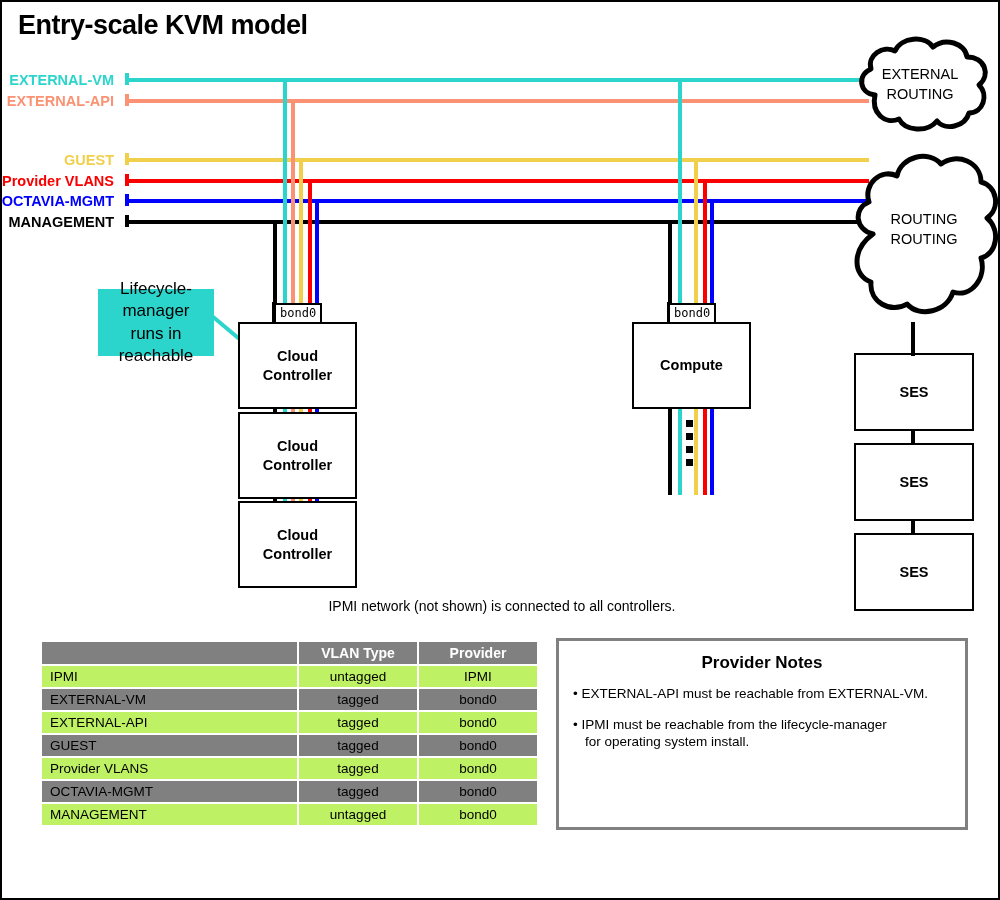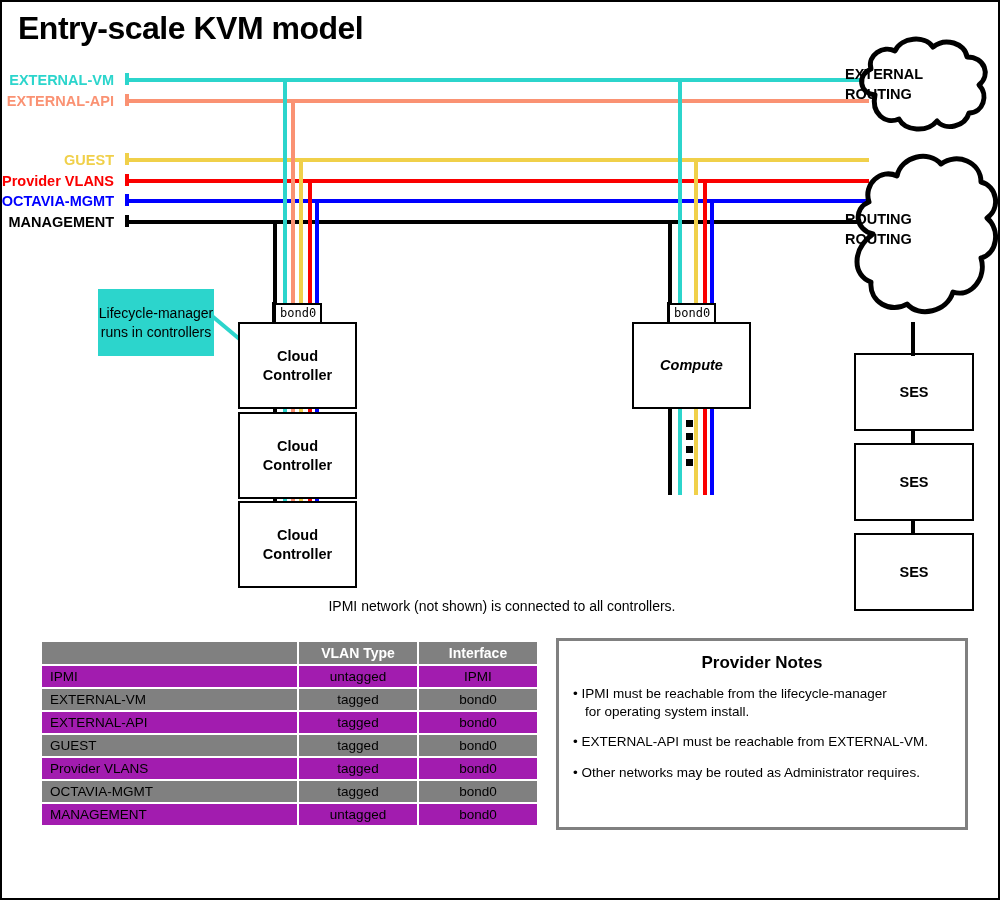--- a/index.html
+++ b/index.html
@@ -14,21 +14,21 @@
     height: 900px;
     background: #ffffff;
     border: 2px solid #000000;
     overflow: hidden;
   }
 
   
   #title {
     position: absolute;
     left: 16px; top: 8px;
-    font-size: 32px;
+    font-size: 27px;
     font-weight: bold;
     letter-spacing: -0.5px;
     color: #000000;
   }
 
   
   .net-label {
     position: absolute;
     text-align: right;
     font-size: 14.5px;
@@ -82,38 +82,39 @@
     padding: 2px 4px 3px 4px;
     color: #000000;
     z-index: 6;
   }
 
   
   .cloud { position: absolute; }
   .cloud-text {
     position: absolute;
     width: 100%;
+    text-align: center;
     font-size: 14.5px;
-    font-weight: bold;
+    font-weight: normal;
     line-height: 1.35;
     color: #000000;
     pointer-events: none;
   }
 
   
   #lifecycle {
     position: absolute;
     left: 96px; top: 287px;
     width: 116px; height: 67px;
     background: #2CD5CC;
     display: flex;
     align-items: center;
     justify-content: center;
     text-align: center;
-    font-size: 14px;
+    font-size: 17px;
     line-height: 1.3;
     color: #000000;
   }
 
   
   #ipmi-caption {
     position: absolute;
     left: 0; top: 596px;
     width: 1000px;
     text-align: center;
@@ -141,21 +142,21 @@
     font-weight: bold;
     text-align: center;
     background: #808080;
     font-size: 14px;
   }
   th.blank-head { background: #808080; }
   .c-name { width: 255px; text-align: left; }
   .c-type { width: 118px; text-align: center; }
   .c-if   { width: 118px; text-align: center; }
   tr.dark td  { background: #808080; }
-  tr.light td { background: #a21caf; }
+  tr.light td { background: #bef264; }
 
   
   #notes {
     position: absolute;
     left: 554px; top: 636px;
     width: 412px; height: 192px;
     background: #ffffff;
     border: 3px solid #808080;
     padding: 10px 14px;
   }
@@ -258,21 +259,21 @@
 
   <div class="bond" style="left:272px; top:301px;">bond0</div>
   <div class="bond" style="left:666px; top:301px;">bond0</div>
 
   <svg style="position:absolute; left:205px; top:310px; width:70px; height:50px; overflow:visible;">
     <line x1="5" y1="4" x2="55" y2="46" stroke="#2CD5CC" stroke-width="4"></line>
   </svg>
   <div id="lifecycle">
     <span>
       <span>Lifecycle-manager</span><br>
-      <span>runs in controllers</span>
+      <span>runs in reachable</span>
     </span>
   </div>
 
   <div class="node" style="left:236px; top:320px; width:119px; height:87px;">
     <span>
       <span>Cloud</span><br>
       <span>Controller</span>
     </span>
   </div>
   <div class="node" style="left:236px; top:410px; width:119px; height:87px;">
@@ -281,21 +282,21 @@
       <span>Controller</span>
     </span>
   </div>
   <div class="node" style="left:236px; top:499px; width:119px; height:87px;">
     <span>
       <span>Cloud</span><br>
       <span>Controller</span>
     </span>
   </div>
 
-  <div class="node" style="left:630px; top:320px; width:119px; height:87px;font-style:italic;">
+  <div class="node" style="left:630px; top:320px; width:119px; height:87px;">
     <span>Compute</span>
   </div>
 
   <div class="node" style="left:852px; top:351px; width:120px; height:78px;">
     <span>SES</span>
   </div>
   <div class="node" style="left:852px; top:441px; width:120px; height:78px;">
     <span>SES</span>
   </div>
   <div class="node" style="left:852px; top:531px; width:120px; height:78px;">
@@ -345,21 +346,21 @@
     </div>
   </div>
 
   <div id="ipmi-caption">IPMI network (not shown) is connected to all controllers.</div>
 
   <table id="vlan-table">
     <thead>
       <tr>
         <th class="blank-head c-name"></th>
         <th class="c-type">VLAN Type</th>
-        <th class="c-if">Interface</th>
+        <th class="c-if">Provider</th>
       </tr>
     </thead>
     <tbody>
       <tr class="light">
         <td class="c-name">IPMI</td>
         <td class="c-type">untagged</td>
         <td class="c-if">IPMI</td>
       </tr>
       <tr class="dark">
         <td class="c-name">EXTERNAL-VM</td>
@@ -390,20 +391,19 @@
         <td class="c-name">MANAGEMENT</td>
         <td class="c-type">untagged</td>
         <td class="c-if">bond0</td>
       </tr>
     </tbody>
   </table>
 
   <div id="notes">
     <h3>Provider Notes</h3>
     <ul>
+      <li>EXTERNAL-API must be reachable from EXTERNAL-VM.</li>
       <li>IPMI must be reachable from the lifecycle-manager
 for operating system install.</li>
-      <li>EXTERNAL-API must be reachable from EXTERNAL-VM.</li>
-      <li>Other networks may be routed as Administrator requires.</li>
     </ul>
   </div>
 
 </div>
 
 </body></html>

